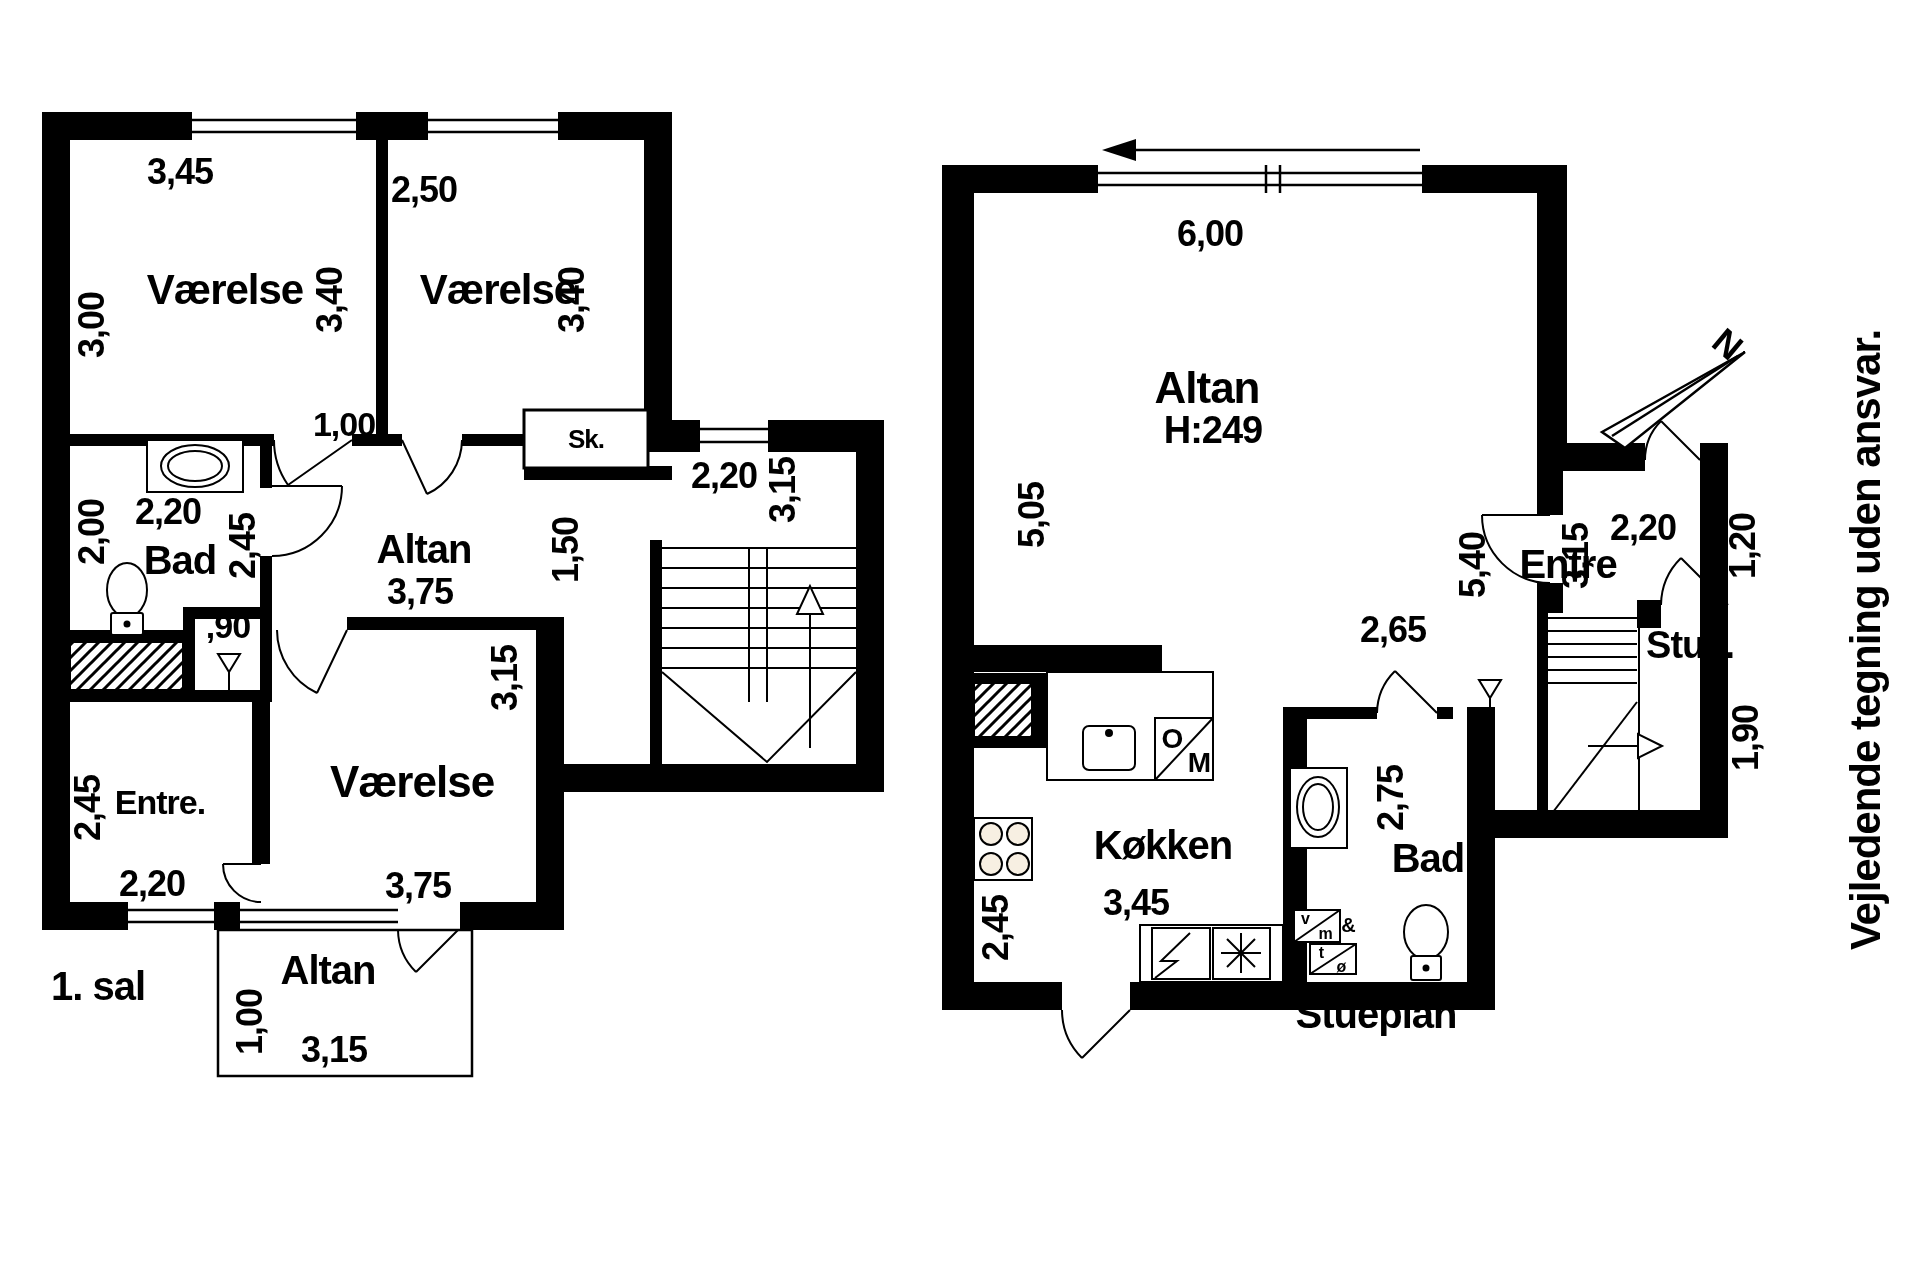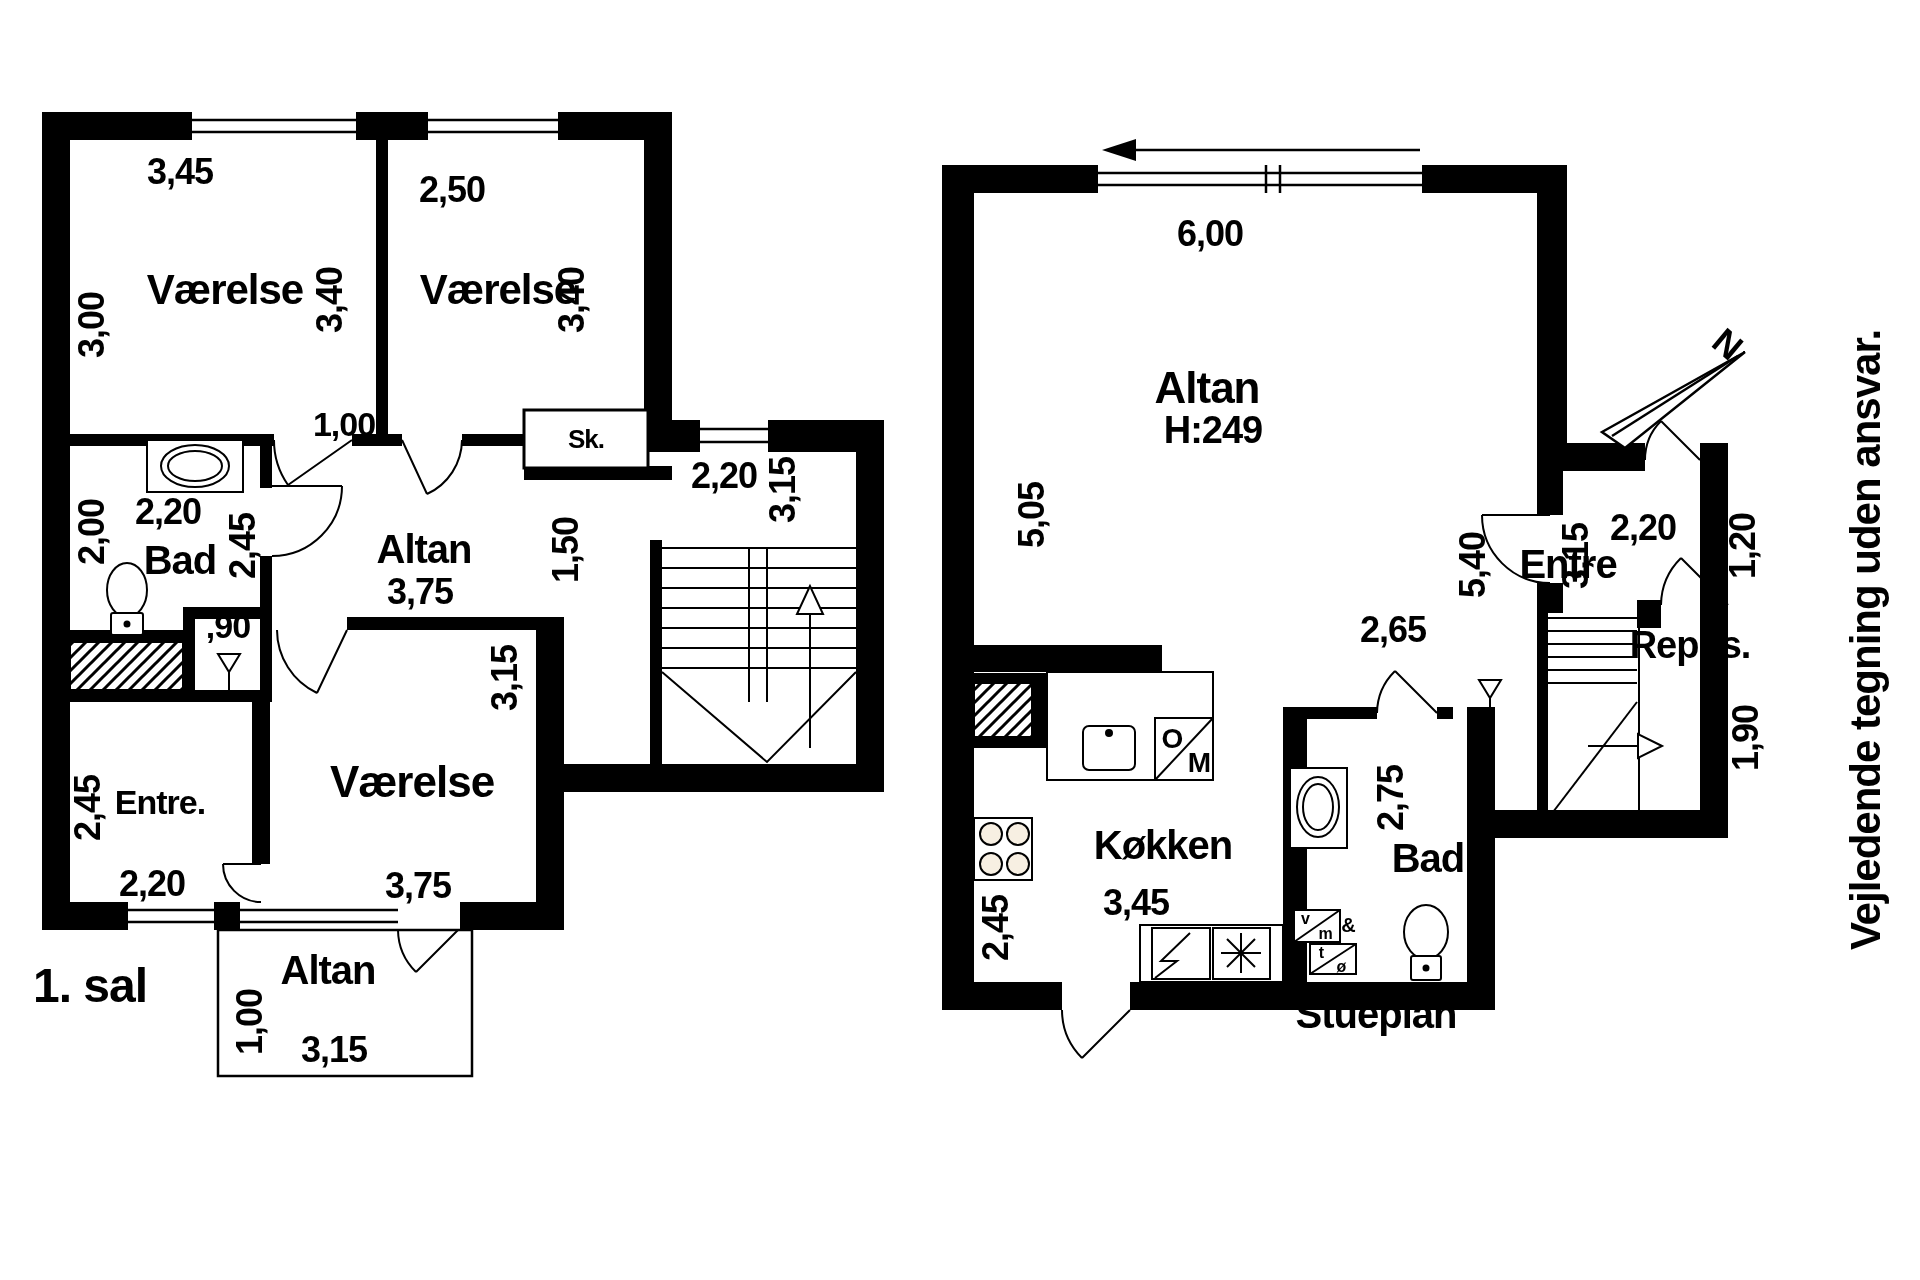--- a/index.html
+++ b/index.html
@@ -3,21 +3,21 @@
 <meta charset="utf-8">
 <style>
   html,body{margin:0;padding:0;background:#ffffff;}
   body{width:1920px;height:1280px;position:relative;overflow:hidden;
        font-family:"Liberation Sans",sans-serif;}
   #stage{position:absolute;left:0;top:0;width:1920px;height:1280px;}
   svg{position:absolute;left:0;top:0;}
   .lbl{position:absolute;color:#000;font-weight:700;white-space:nowrap;
        transform:translate(-50%,-50%);letter-spacing:-1px;line-height:1;
        font-family:"Liberation Sans",sans-serif;}
-  #first-floor-title{left:90px;top:986px;font-size:48px;}
+  #first-floor-title{left:98px;top:986px;font-size:40px;}
   #ground-floor-title{left:1376px;top:1014px;font-size:40px;}
   #disclaimer{left:1866px;top:640px;font-size:42px;
       transform:translate(-50%,-50%) rotate(-90deg);}
   #north-letter{left:1727px;top:344px;font-size:36px;
       transform:translate(-50%,-50%) rotate(40deg);}
 </style>
 </head>
 <body>
 
 <div id="stage">
@@ -230,21 +230,21 @@
 <div class="lbl" id="first-floor-title">1. sal</div>
 <div class="lbl" id="ground-floor-title">Stueplan</div>
 <div class="lbl" id="disclaimer">Vejledende tegning uden ansvar.</div>
 <div class="lbl" id="north-letter">N</div>
 
 <div id="labels-first">
       <div class="lbl" style="left: 180px; top: 172px; font-size: 36px; transform: translate(-50%, -50%);">3,45</div>
       <div class="lbl" style="left: 225px; top: 290px; font-size: 42px; transform: translate(-50%, -50%);">Værelse</div>
       <div class="lbl" style="left: 92px; top: 325px; font-size: 36px; transform: translate(-50%, -50%) rotate(-90deg);">3,00</div>
       <div class="lbl" style="left: 330px; top: 300px; font-size: 36px; transform: translate(-50%, -50%) rotate(-90deg);">3,40</div>
-      <div class="lbl" style="left: 452px; top: 190px; font-size: 36px; transform: translate(-50%, -50%);">2,50</div>
+      <div class="lbl" style="left: 424px; top: 190px; font-size: 36px; transform: translate(-50%, -50%);">2,50</div>
       <div class="lbl" style="left: 498px; top: 290px; font-size: 42px; transform: translate(-50%, -50%);">Værelse</div>
       <div class="lbl" style="left: 572px; top: 300px; font-size: 36px; transform: translate(-50%, -50%) rotate(-90deg);">3,40</div>
       <div class="lbl" style="left: 586px; top: 439px; font-size: 26px; transform: translate(-50%, -50%);">Sk.</div>
       <div class="lbl" style="left: 344px; top: 424px; font-size: 34px; transform: translate(-50%, -50%);">1,00</div>
       <div class="lbl" style="left: 168px; top: 512px; font-size: 36px; transform: translate(-50%, -50%);">2,20</div>
       <div class="lbl" style="left: 180px; top: 560px; font-size: 40px; transform: translate(-50%, -50%);">Bad</div>
       <div class="lbl" style="left: 92px; top: 532px; font-size: 36px; transform: translate(-50%, -50%) rotate(-90deg);">2,00</div>
       <div class="lbl" style="left: 243px; top: 546px; font-size: 36px; transform: translate(-50%, -50%) rotate(-90deg);">2,45</div>
       <div class="lbl" style="left: 228px; top: 626px; font-size: 34px; transform: translate(-50%, -50%);">,90</div>
       <div class="lbl" style="left: 424px; top: 549px; font-size: 40px; transform: translate(-50%, -50%);">Altan</div>
@@ -271,21 +271,21 @@
       <div class="lbl" style="left: 1163px; top: 845px; font-size: 40px; transform: translate(-50%, -50%);">Køkken</div>
       <div class="lbl" style="left: 1136px; top: 903px; font-size: 36px; transform: translate(-50%, -50%);">3,45</div>
       <div class="lbl" style="left: 996px; top: 928px; font-size: 36px; transform: translate(-50%, -50%) rotate(-90deg);">2,45</div>
       <div class="lbl" style="left: 1393px; top: 630px; font-size: 36px; transform: translate(-50%, -50%);">2,65</div>
       <div class="lbl" style="left: 1428px; top: 858px; font-size: 40px; transform: translate(-50%, -50%);">Bad</div>
       <div class="lbl" style="left: 1391px; top: 798px; font-size: 36px; transform: translate(-50%, -50%) rotate(-90deg);">2,75</div>
       <div class="lbl" style="left: 1643px; top: 528px; font-size: 36px; transform: translate(-50%, -50%);">2,20</div>
       <div class="lbl" style="left: 1568px; top: 564px; font-size: 40px; transform: translate(-50%, -50%);">Entre</div>
       <div class="lbl" style="left: 1576px; top: 556px; font-size: 36px; transform: translate(-50%, -50%) rotate(-90deg);">3,15</div>
       <div class="lbl" style="left: 1743px; top: 546px; font-size: 36px; transform: translate(-50%, -50%) rotate(-90deg);">1,20</div>
-      <div class="lbl" style="left: 1690px; top: 645px; font-size: 38px; transform: translate(-50%, -50%);">Repos.</div>
+      <div class="lbl" style="left: 1690px; top: 645px; font-size: 38px; transform: translate(-50%, -50%);">Stue.</div>
       <div class="lbl" style="left: 1746px; top: 738px; font-size: 36px; transform: translate(-50%, -50%) rotate(-90deg);">1,90</div>
       <div class="lbl" style="left: 1172px; top: 739px; font-size: 28px; transform: translate(-50%, -50%);">O</div>
       <div class="lbl" style="left: 1199px; top: 763px; font-size: 28px; transform: translate(-50%, -50%);">M</div>
       <div class="lbl" style="left: 1305px; top: 919px; font-size: 16px; transform: translate(-50%, -50%);">v</div>
       <div class="lbl" style="left: 1325px; top: 934px; font-size: 16px; transform: translate(-50%, -50%);">m</div>
       <div class="lbl" style="left: 1348px; top: 925px; font-size: 20px; transform: translate(-50%, -50%);">&amp;</div>
       <div class="lbl" style="left: 1321px; top: 953px; font-size: 16px; transform: translate(-50%, -50%);">t</div>
       <div class="lbl" style="left: 1341px; top: 967px; font-size: 16px; transform: translate(-50%, -50%);">ø</div>
     </div>
 

